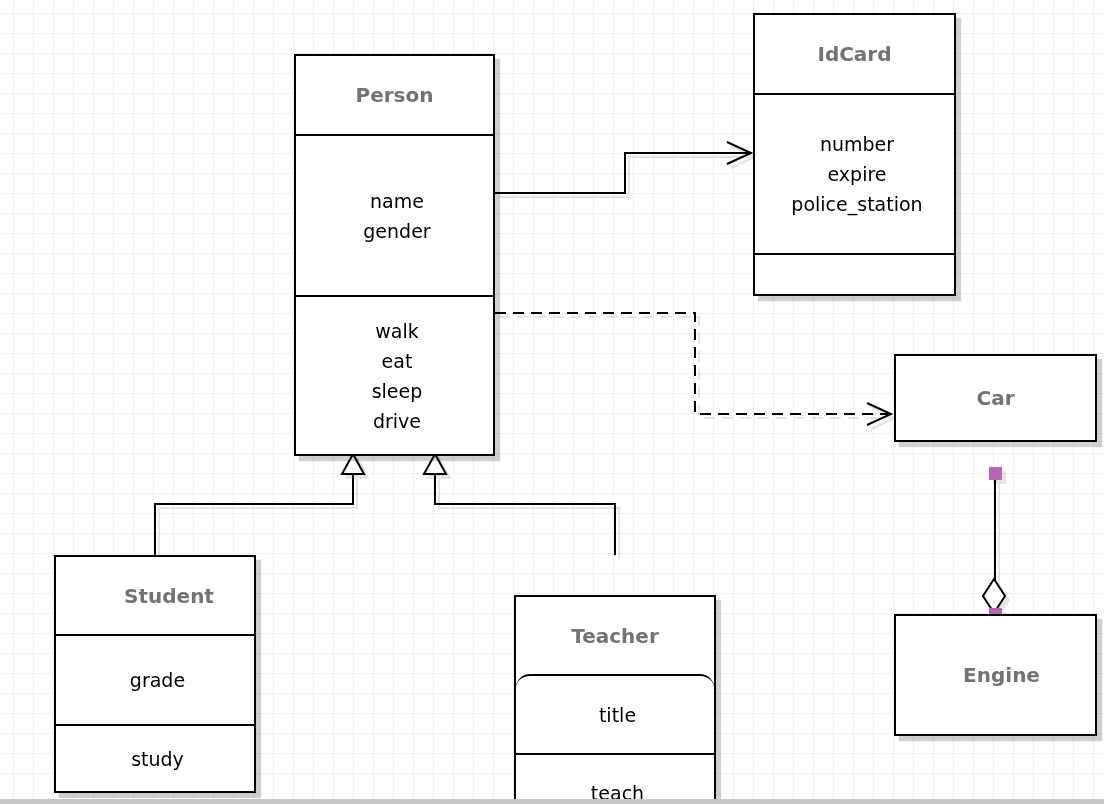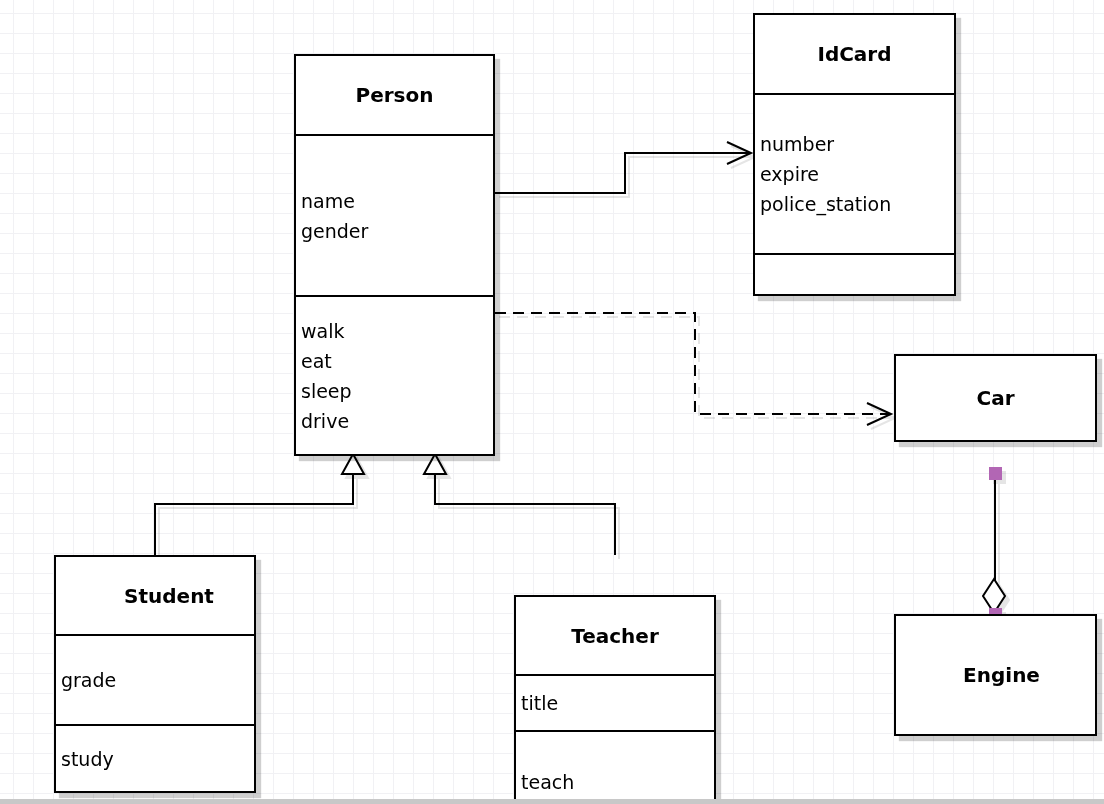--- a/index.html
+++ b/index.html
@@ -41,34 +41,35 @@
     display: flex;
     flex-direction: column;
   }
   .uml-title {
     box-sizing: border-box;
     display: flex;
     align-items: center;
     justify-content: center;
     font-weight: bold;
     font-size: 20px;
-    color: #000000;
+    color: #737373;
     flex: 0 0 auto;
   }
   .uml-section {
     box-sizing: border-box;
     border-top: 2px solid #000000;
     display: flex;
     flex-direction: column;
     justify-content: center;
     padding-left: 5px;
     font-size: 19px;
     line-height: 30px;
     color: #000000;
     flex: 0 0 auto;
+    align-items: center;
   }
   .uml-section.grow { flex: 1 1 auto; }
 
   #box-person  { left: 294px; top: 54px;  width: 201px; height: 402px; }
   #box-person  .uml-title { height: 78px; }
   #box-person  .sec-attrs { height: 161px; }
 
   #box-idcard  { left: 753px; top: 13px;  width: 203px; height: 283px; }
   #box-idcard  .uml-title { height: 78px; }
   #box-idcard  .sec-attrs { height: 160px; }
@@ -78,21 +79,21 @@
 
   #box-engine  { left: 894px; top: 614px; width: 203px; height: 122px; padding-left: 12px; }
   #box-engine  .uml-title { height: 100%; }
 
   #box-student { left: 54px;  top: 555px; width: 202px; height: 238px; }
   #box-student .uml-title { height: 77px; padding-left: 28px; }
   #box-student .sec-attrs { height: 90px; }
 
   #box-teacher { left: 514px; top: 555px; width: 202px; height: 238px; margin-top: 40px; }
   #box-teacher .uml-title { height: 77px; }
-  #box-teacher .sec-attrs { height: 56px; }
+  #box-teacher .sec-attrs { height: 79px; border-radius: 14px; }
 
   
   svg.connectors {
     position: absolute;
     left: 0; top: 0;
     width: 1104px;
     height: 804px;
     pointer-events: none;
   }
   svg.connectors .edge { filter: drop-shadow(4px 4px 0.5px rgba(0,0,0,0.10)); }

